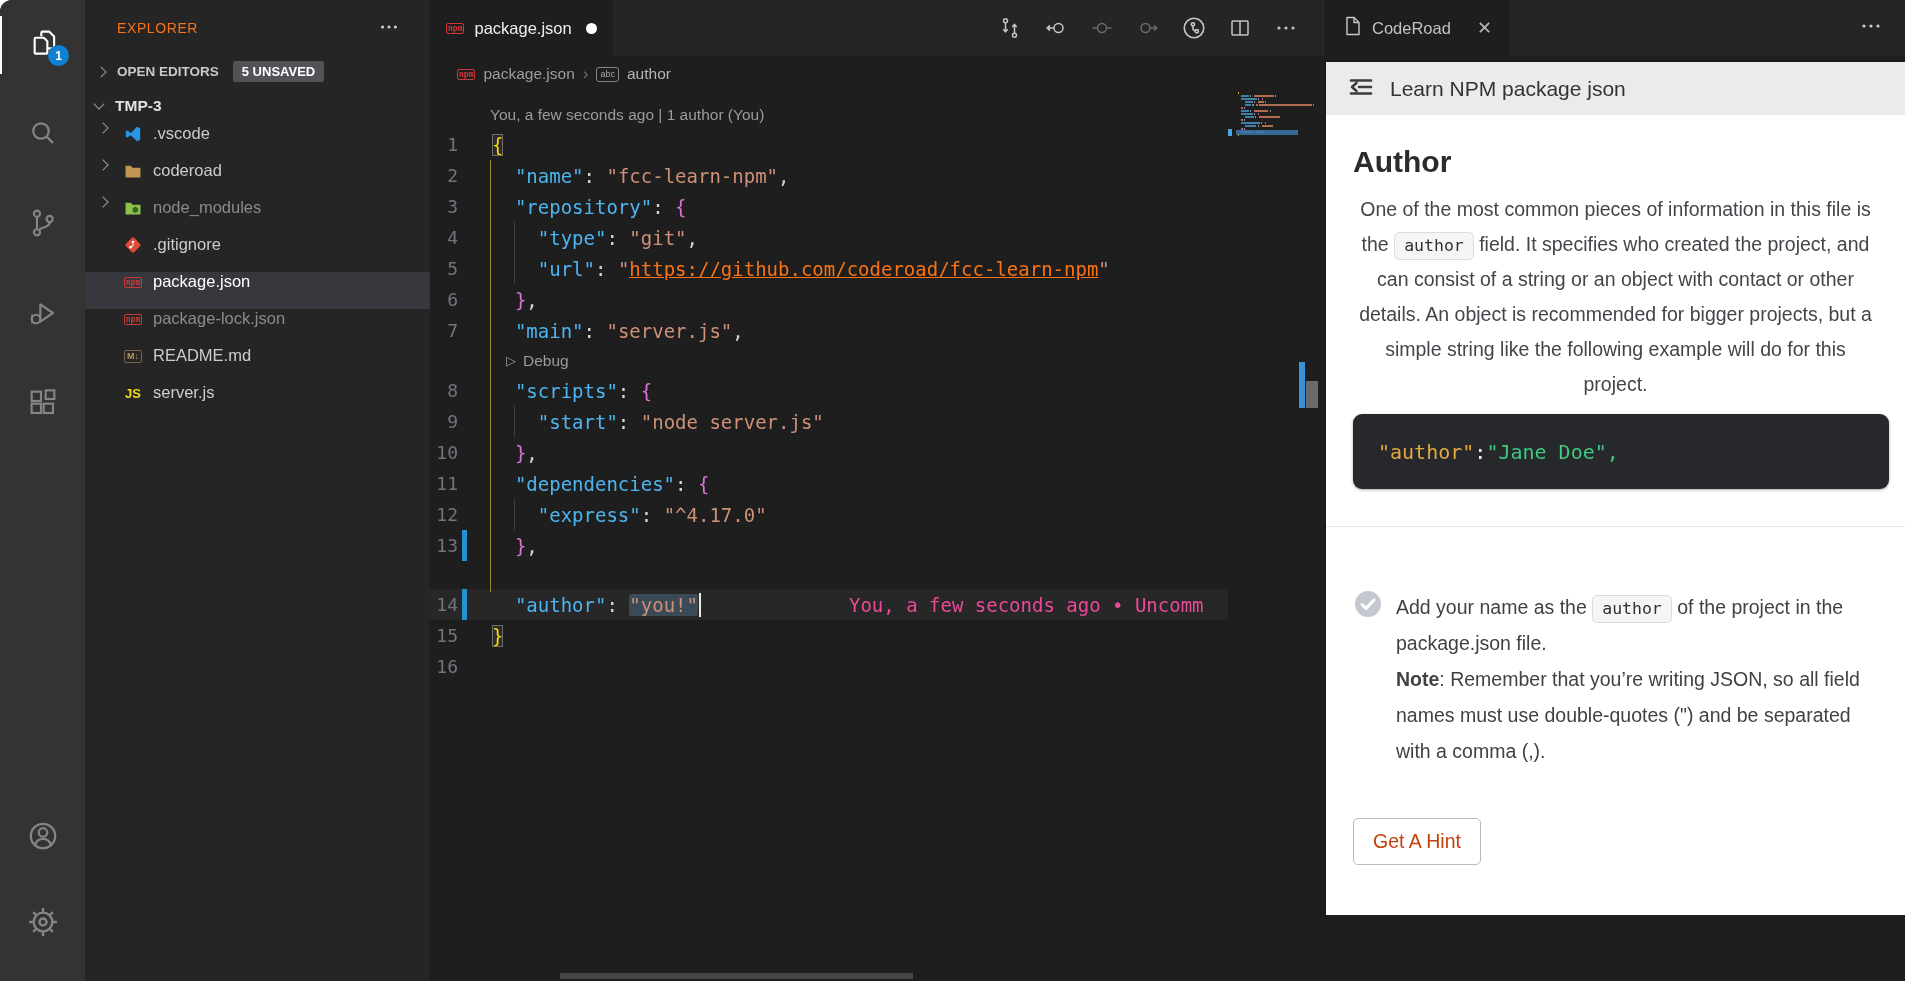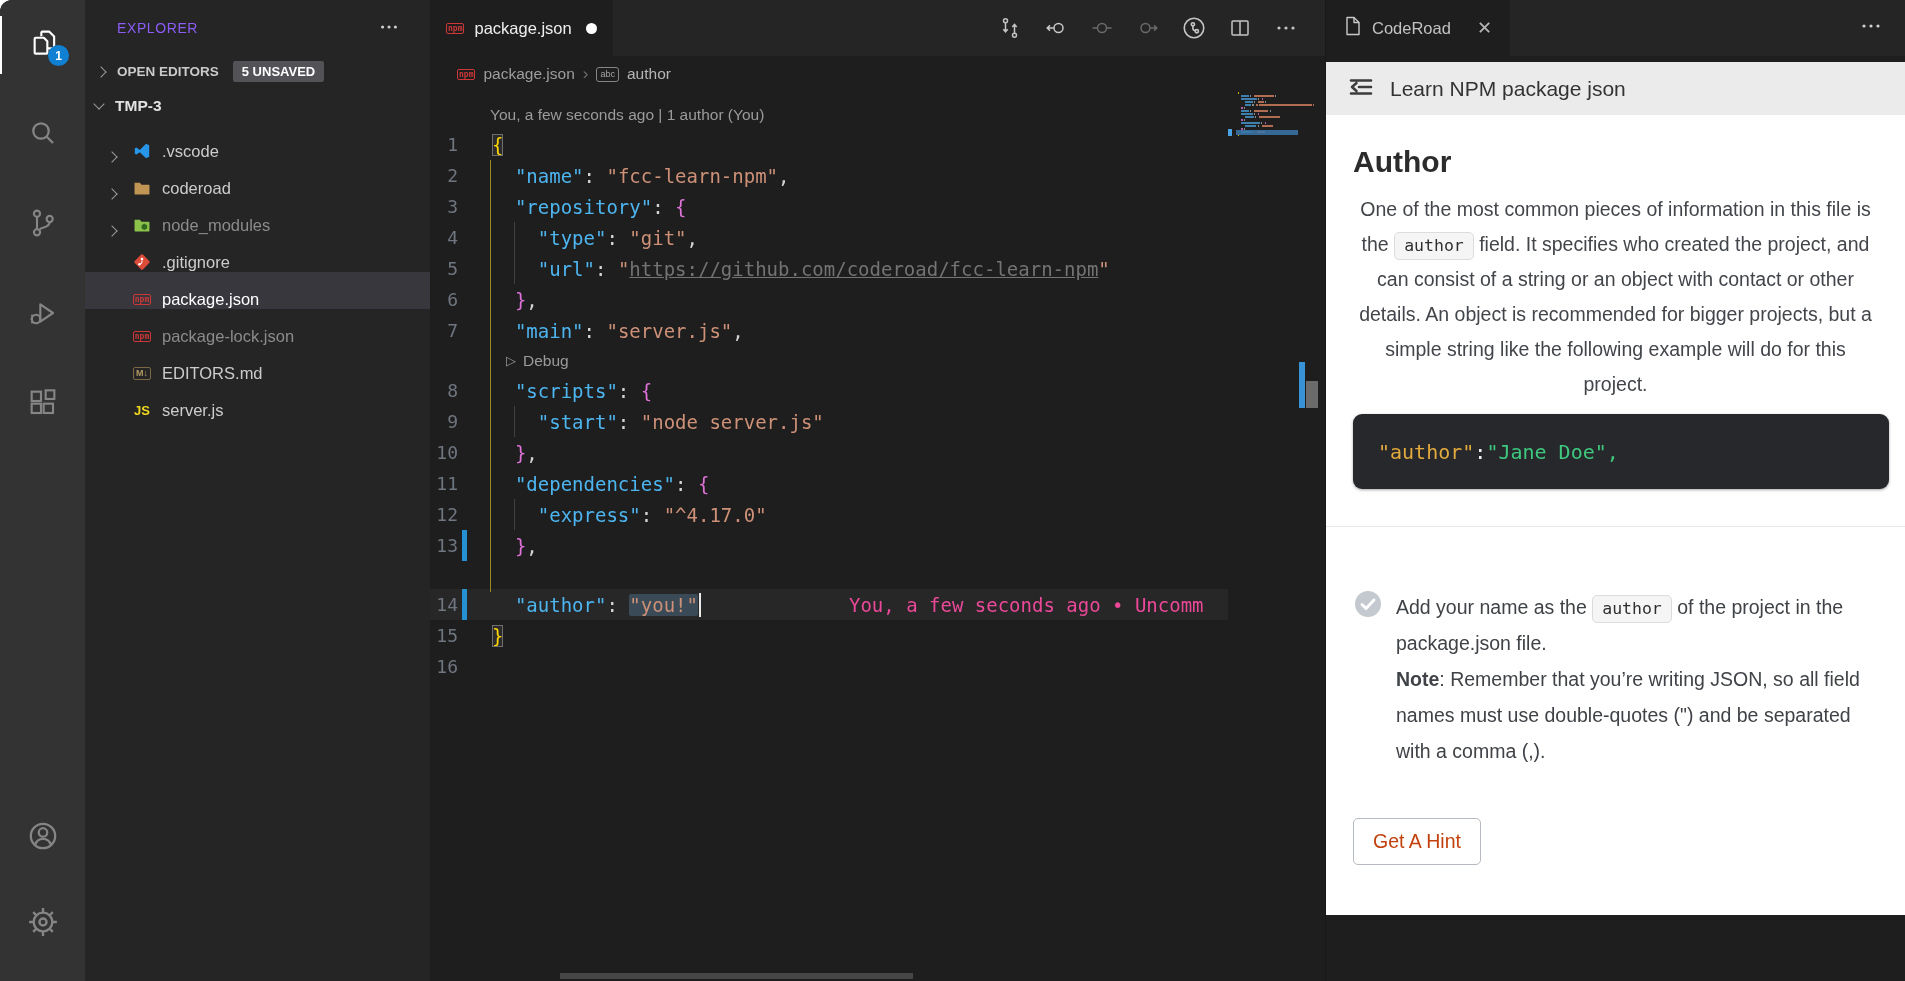--- a/index.html
+++ b/index.html
@@ -10,32 +10,32 @@
   .activitybar { position:absolute; left:0; top:0; width:85px; height:981px; background:#333333; display:flex; flex-direction:column; align-items:stretch; }
   .ab-item { position:relative; height:58px; margin-bottom:32px; display:flex; align-items:center; justify-content:center; cursor:pointer; }
   .ab-item:first-child { margin-top:16px; }
   .ab-item.active { border-left:2px solid #ffffff; }
   .ab-badge { position:absolute; right:16px; bottom:8px; width:21px; height:21px; border-radius:50%; background:#1080d2; color:#fff; font-size:12px; font-weight:bold; display:flex; align-items:center; justify-content:center; }
   .ab-bottom { position:absolute; left:0; bottom:0; width:85px; }
   .ab-bottom .ab-item { margin:0 0 28px 0; }
 
   
   .sidebar { position:absolute; left:85px; top:0; width:345px; height:981px; background:#252526; color:#cccccc; }
-  .sb-header { height:56px; display:flex; align-items:center; padding-left:32px; font-size:14px; letter-spacing:0.6px; color:#8b5cf6; }
+  .sb-header { height:56px; display:flex; align-items:center; padding-left:32px; font-size:14px; letter-spacing:0.6px; color:#f97316; }
   .sb-more { position:absolute; right:30px; top:16px; cursor:pointer; }
   .sb-row { display:flex; align-items:center; cursor:pointer; }
   .sb-openeditors { height:31px; padding-left:12px; font-weight:bold; font-size:13.5px; color:#cacaca; }
   .sb-badge { margin-left:14px; background:#525257; color:#ffffff; font-size:13px; font-weight:bold; padding:3px 9px; border-radius:2px; }
   .sb-project { height:37px; padding-left:10px; font-weight:bold; font-size:15.5px; color:#e2e2e2; }
   .chev { display:inline-block; width:8px; height:8px; border-right:1.7px solid #9a9a9a; border-bottom:1.7px solid #9a9a9a; flex:none; }
   .chev.right { transform:rotate(-45deg); }
   .chev.down  { transform:rotate(45deg); margin-top:-4px; }
   .sb-openeditors .chev { margin-right:12px; }
   .sb-project .chev { margin-right:12px; }
-  .tree-row { height:37px; display:flex; align-items:flex-end; padding-left:23px; font-size:16.5px; color:#cccccc; cursor:pointer; }
+  .tree-row { height:37px; display:flex; align-items:flex-start; padding-left:14px; font-size:16.5px; color:#cccccc; cursor:pointer; }
   .tree-row.selected { background:#37373d; color:#ffffff; }
   .tree-row.dimmed .file-label { color:#8b8b8b; }
   .chev-slot { width:22px; flex:none; display:flex; align-items:center; }
   .file-ico { width:24px; height:20px; flex:none; display:flex; align-items:center; justify-content:center; margin-right:8px; }
   .npm-ico { display:inline-block; border:1.5px solid #cb3837; color:#cb3837; font-family:"DejaVu Sans Mono", monospace; font-size:8px; font-weight:bold; line-height:9px; padding:0 1px; border-radius:2px; }
   .md-ico { display:inline-block; border:1.4px solid #7a6845; color:#b49a62; font-size:9px; font-weight:bold; line-height:11px; padding:0 2px; border-radius:2px; }
   .js-ico { color:#f0d91d; font-weight:bold; font-size:13px; }
   .abc-ico { display:inline-block; border:1px solid #858585; color:#a5a5a5; font-size:9px; line-height:11px; padding:1px 3px; border-radius:3px; }
 
   
@@ -57,21 +57,21 @@
   .code-line { position:relative; height:31px; display:flex; align-items:center; font-family:"DejaVu Sans Mono", monospace; font-size:19px; cursor:text; }
   .code-line.current { background:#272727;margin-top:28px; }
   .ln { width:28px; text-align:right; color:#6f7680; font-size:18px; flex:none; }
   .mod { position:absolute; left:32px; top:0; width:5px; height:31px; background:#2590d2; }
   .code-content { margin-left:34px; white-space:pre; display:flex; align-items:center; }
   .tok.k { color:#4db5f0; }
   .tok.s { color:#ce9178; }
   .tok.p { color:#d4d4d4; }
   .tok.b1 { color:#ffd702; }
   .tok.b2 { color:#df72d8; }
-  .tok.link { color:#737373; text-decoration:underline; }
+  .tok.link { color:#f97316; text-decoration:underline; }
   .tok.hl { background:rgba(82,118,145,0.45); border-radius:2px; }
   .tok.box { outline:1px solid #6f6f6f; outline-offset:-1px; background:rgba(120,120,120,0.15); }
   .cursor { display:inline-block; width:2px; height:24px; background:#eaeaea; margin-left:1px; }
   .blame { color:#ec4899; margin-left:148px; font-size:19px; white-space:pre; }
   .guide { position:absolute; width:1px; }
   .guide.active { background:#9c8821; left:60px; }
   .guide.plain { background:#404040; left:84px; }
 
   .minimap { position:absolute; left:798px; top:92px; width:70px; height:90px; cursor:pointer; }
   .mm-line { position:absolute; height:2px; }
@@ -278,21 +278,21 @@
           <span class="file-ico">
             <span class="npm-ico">npm</span>
           </span>
           <span class="file-label">package-lock.json</span>
         </div>
         <div class="tree-row">
           <span class="chev-slot"></span>
           <span class="file-ico">
             <span class="md-ico">M↓</span>
           </span>
-          <span class="file-label">EDITORS.md</span>
+          <span class="file-label">README.md</span>
         </div>
         <div class="tree-row">
           <span class="chev-slot"></span>
           <span class="file-ico">
             <span class="js-ico">JS</span>
           </span>
           <span class="file-label">server.js</span>
         </div>
       </div>
   </div>

